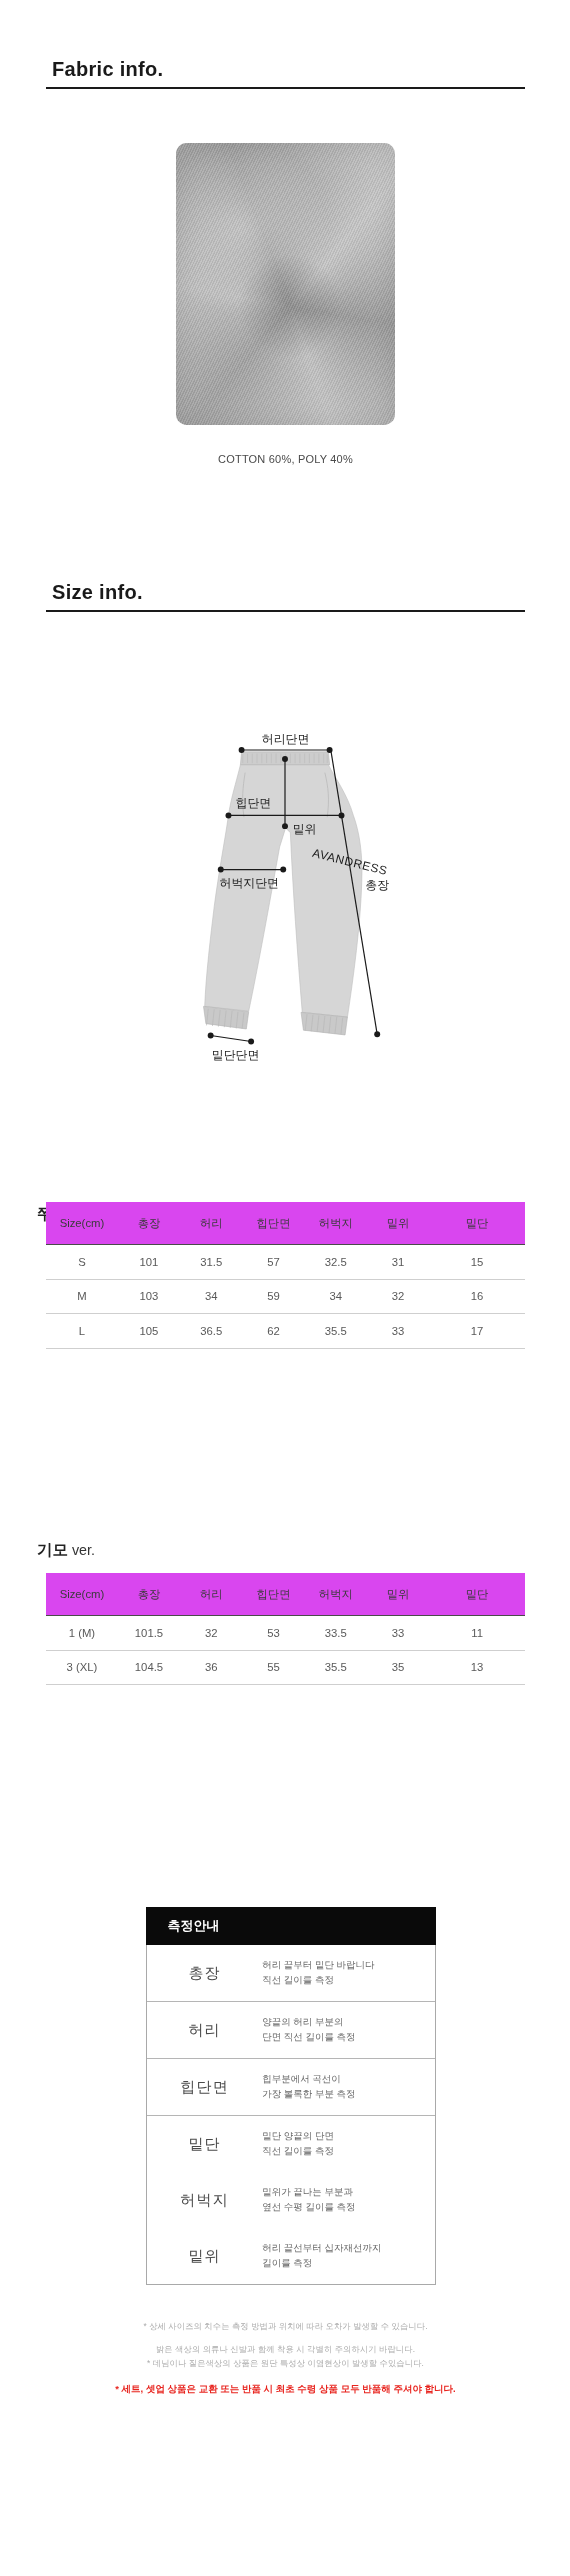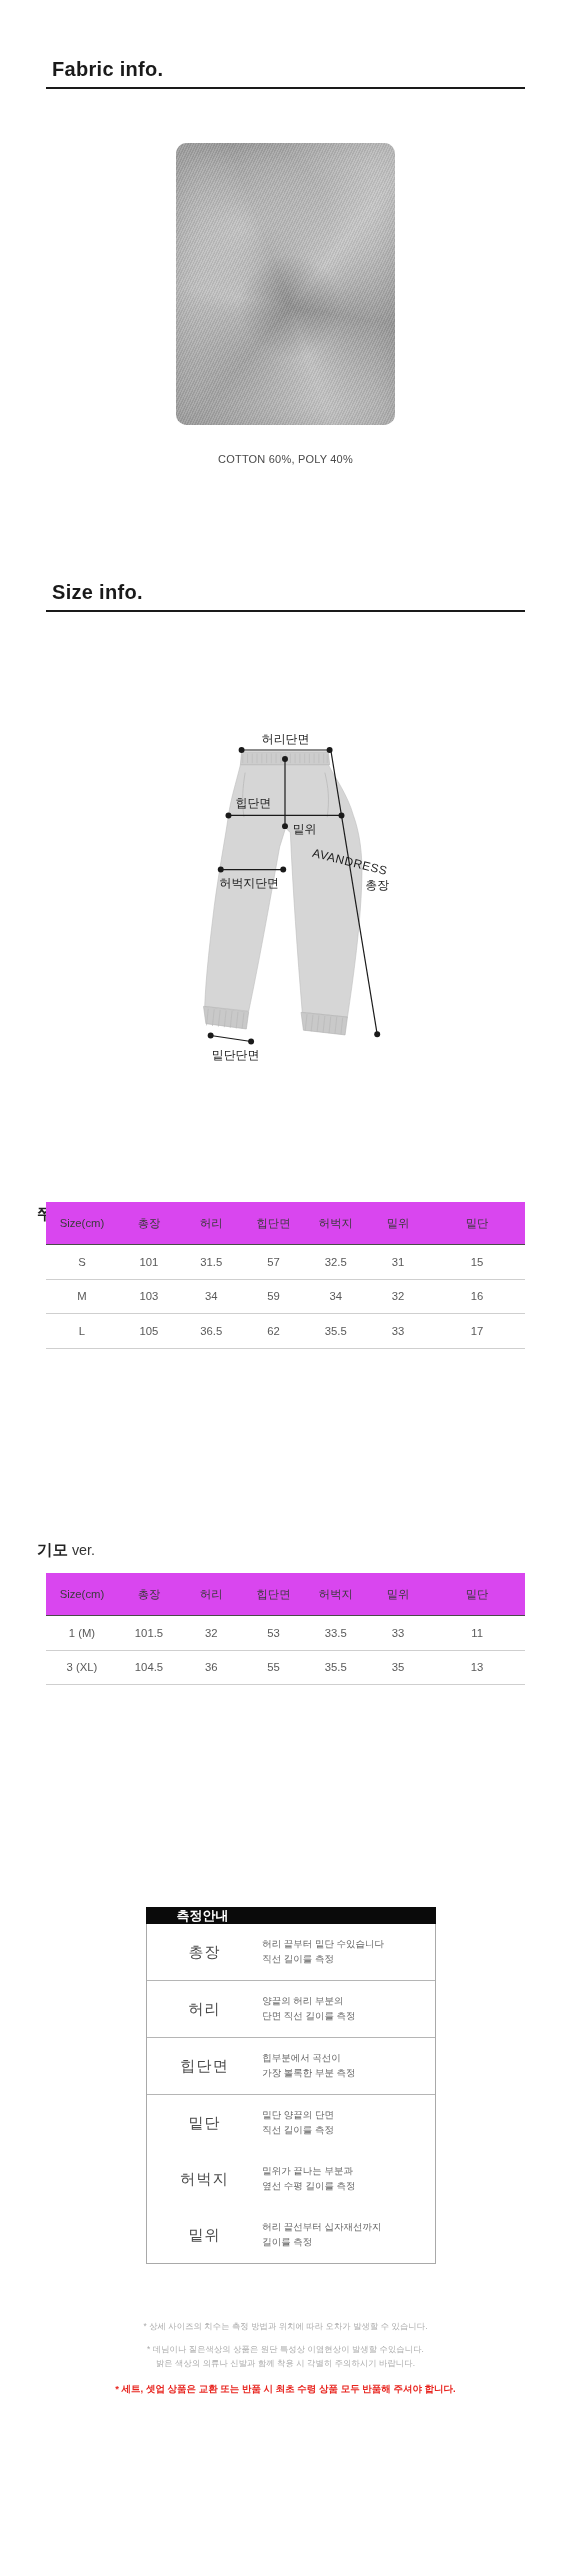--- a/index.html
+++ b/index.html
@@ -32,22 +32,22 @@
   table.size-table{border-collapse:collapse;table-layout:fixed;width:479px;}
   table.size-table th{
     background:#d946ef;height:40px;font-size:11.3px;font-weight:500;color:#3a3a3a;
     border-bottom:1.2px solid #4a4a4a;vertical-align:middle;text-align:center;}
   table.size-table td{
     height:31.5px;font-size:11.3px;color:#595959;text-align:center;vertical-align:middle;
     border-bottom:0.6px solid #cfcfcf;}
 
   
   .guide{width:288px;border:0.6px solid #a9a9a9;border-top:none;background:#fff;}
-  .guide-header{height:17px;background:#0a0a0a;color:#fff;display:flex;align-items:center;
-    font-size:13px;font-weight:bold;padding-left:30px;box-sizing:border-box;margin:0 -0.6px;}
+  .guide-header{height:38px;background:#0a0a0a;color:#fff;display:flex;align-items:center;
+    font-size:13px;font-weight:bold;padding-left:21px;box-sizing:border-box;margin:0 -0.6px;}
   .guide-row{display:flex;height:56px;align-items:center;}
   .guide-row.rule{border-bottom:0.6px solid #b5b5b5;}
   .guide-label{width:40%;text-align:center;font-size:15px;color:#4a4a4a;letter-spacing:1.2px;}
   .guide-desc{width:60%;font-size:9.5px;color:#666;line-height:1.55;white-space:pre-line;box-sizing:border-box;padding-right:6px;}
 
   
   .note{width:100%;text-align:center;font-size:8.3px;color:#ababab;letter-spacing:0.1px;}
   .note.two-line{line-height:14.3px;}
   .warning{width:100%;text-align:center;font-size:9.5px;font-weight:bold;color:#e8241e;}
 
@@ -234,21 +234,21 @@
         <td>13</td>
       </tr>
     </tbody>
   </table>
 
   <div class="abs guide" style="left:146px;top:1907px;">
     <div class="guide-header">측정안내</div>
 
     <div class="guide-row rule">
       <div class="guide-label">총장</div>
-      <div class="guide-desc">허리 끝부터 밑단 수있습니다
+      <div class="guide-desc">허리 끝부터 밑단 바랍니다
 직선 길이를 측정</div>
     </div>
     <div class="guide-row rule">
       <div class="guide-label">허리</div>
       <div class="guide-desc">양끝의 허리 부분의
 단면 직선 길이를 측정</div>
     </div>
     <div class="guide-row rule">
       <div class="guide-label">힙단면</div>
       <div class="guide-desc">힙부분에서 곡선이
@@ -266,19 +266,19 @@
     </div>
     <div class="guide-row">
       <div class="guide-label">밑위</div>
       <div class="guide-desc">허리 끝선부터 십자재선까지
 길이를 측정</div>
     </div>
   </div>
 
   <div class="abs note" style="left:0;top:2321px;">* 상세 사이즈의 치수는 측정 방법과 위치에 따라 오차가 발생할 수 있습니다.</div>
   <div class="abs note two-line" style="left:0;top:2342px;">
+    <div>밝은 색상의 의류나 신발과 함께 착용 시 각별히 주의하시기 바랍니다.</div>
     <div>* 데님이나 짙은색상의 상품은 원단 특성상 이염현상이 발생할 수있습니다.</div>
-    <div>밝은 색상의 의류나 신발과 함께 착용 시 각별히 주의하시기 바랍니다.</div>
   </div>
   <div class="abs warning" style="left:0;top:2383px;">* 세트, 셋업 상품은 교환 또는 반품 시 최초 수령 상품 모두 반품해 주셔야 합니다.</div>
 
 </div>
 
 
 </body></html>

